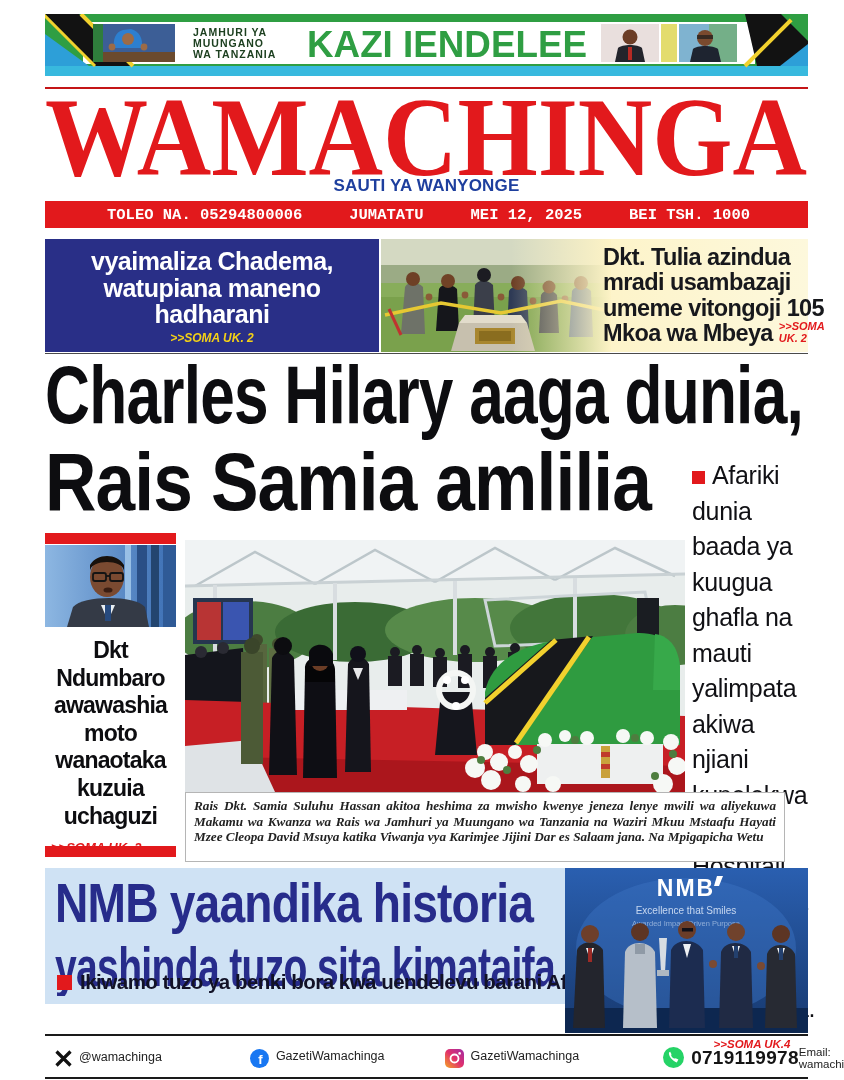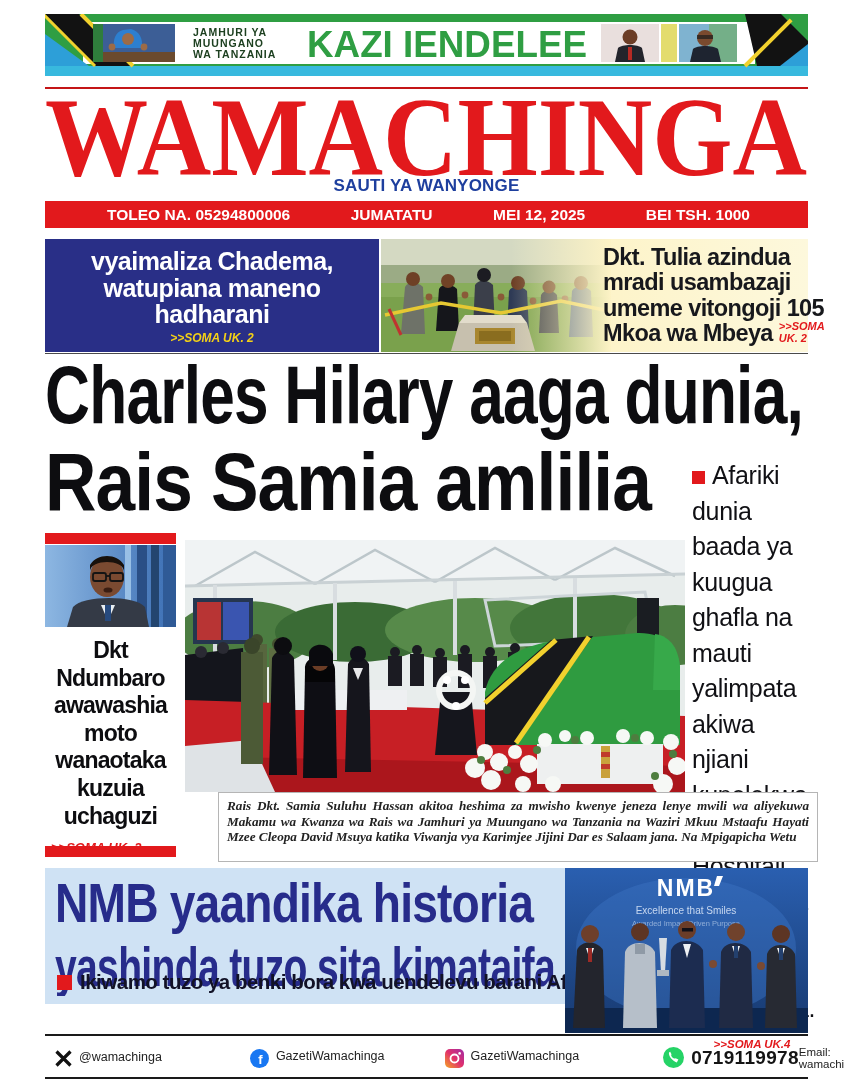--- a/index.html
+++ b/index.html
@@ -13,21 +13,21 @@
 
   
   .mast-rule { left:45px; top:87px; width:763px; height:2px; background:#c41517; }
   .masthead { left:45px; top:92px; width:763px; height:86px; }
   .masthead text { font-family:"Liberation Serif", serif; font-weight:bold; fill:#e2191c; }
   .tagline { top:176px; left:45px; width:763px; text-align:center; font-size:17px; font-weight:bold; color:#1e3f9e; letter-spacing:0.2px; }
 
   
   .infobar { left:45px; top:201px; width:763px; height:27px; background:#e2191c; color:#fff;
              display:flex; align-items:center; justify-content:space-between;
-             font-weight:bold; font-size:15.5px; padding:0 58px 0 62px; }
+             font-weight:bold; font-size:15.5px; padding:0 58px 0 62px;font-family:Liberation Mono, monospace; }
 
   
   .teaser-blue { left:45px; top:239px; width:334px; height:113px; background:#292f87; color:#fff;
                  text-align:center; padding-top:9px; }
   .teaser-blue .tl { font-size:25px; font-weight:bold; line-height:1.06; letter-spacing:-0.5px; }
   .teaser-blue .rm { margin-top:3px; font-size:12px; font-weight:bold; font-style:italic; color:#f3d017; }
 
   .teaser-yellow { left:381px; top:239px; width:427px; height:113px;
                    background:linear-gradient(90deg,#f7ecae 0%, #fdf3c6 45%, #fdf8dc 100%); }
   .teaser-yellow svg.gb { position:absolute; left:0; top:0; }
@@ -56,21 +56,21 @@
   .sb-photo { display:block; margin-top:1px; }
   .sb-head { margin-top:10px; text-align:center; font-size:23px; font-weight:bold;
              line-height:1.2; color:#0d0d10; letter-spacing:-0.8px; }
   .sidebar .rm { display:block; margin:10px 0 0 6px; font-size:13px; font-weight:bold;
                  font-style:italic; color:#e2191c; }
   .sidebar .redbar.bottom { position:absolute; bottom:0; left:0; }
 
   
   .main-photo { left:185px; top:540px; }
   .caption-box { left:185px; top:792px; width:600px; height:70px; background:#fff;
-                 border:1px solid #b5b5b5; padding:5px 8px;margin-left:33px; }
+                 border:1px solid #b5b5b5; padding:5px 8px; }
   .caption-box p { font-family:"Liberation Serif", serif; font-weight:bold; font-style:italic;
                    font-size:13.2px; line-height:1.18; color:#222; text-align:justify; }
 
   
   .nmb { left:45px; top:868px; width:763px; height:136px; background:#cfe2f4; }
   .nmb-headline { position:absolute; left:10px; top:6px; }
   .nmb-headline text { font-weight:bold; fill:#272c8b; letter-spacing:-1px; }
   .nmb-sub { position:absolute; left:12px; bottom:10px; display:flex; align-items:center; }
   .nmb-sub .bullet { width:15px; height:15px; margin-right:8px; }
   .nmb-sub .sub-text { font-size:20.5px; font-weight:bold; color:#121226; letter-spacing:-0.5px; white-space:nowrap; }

